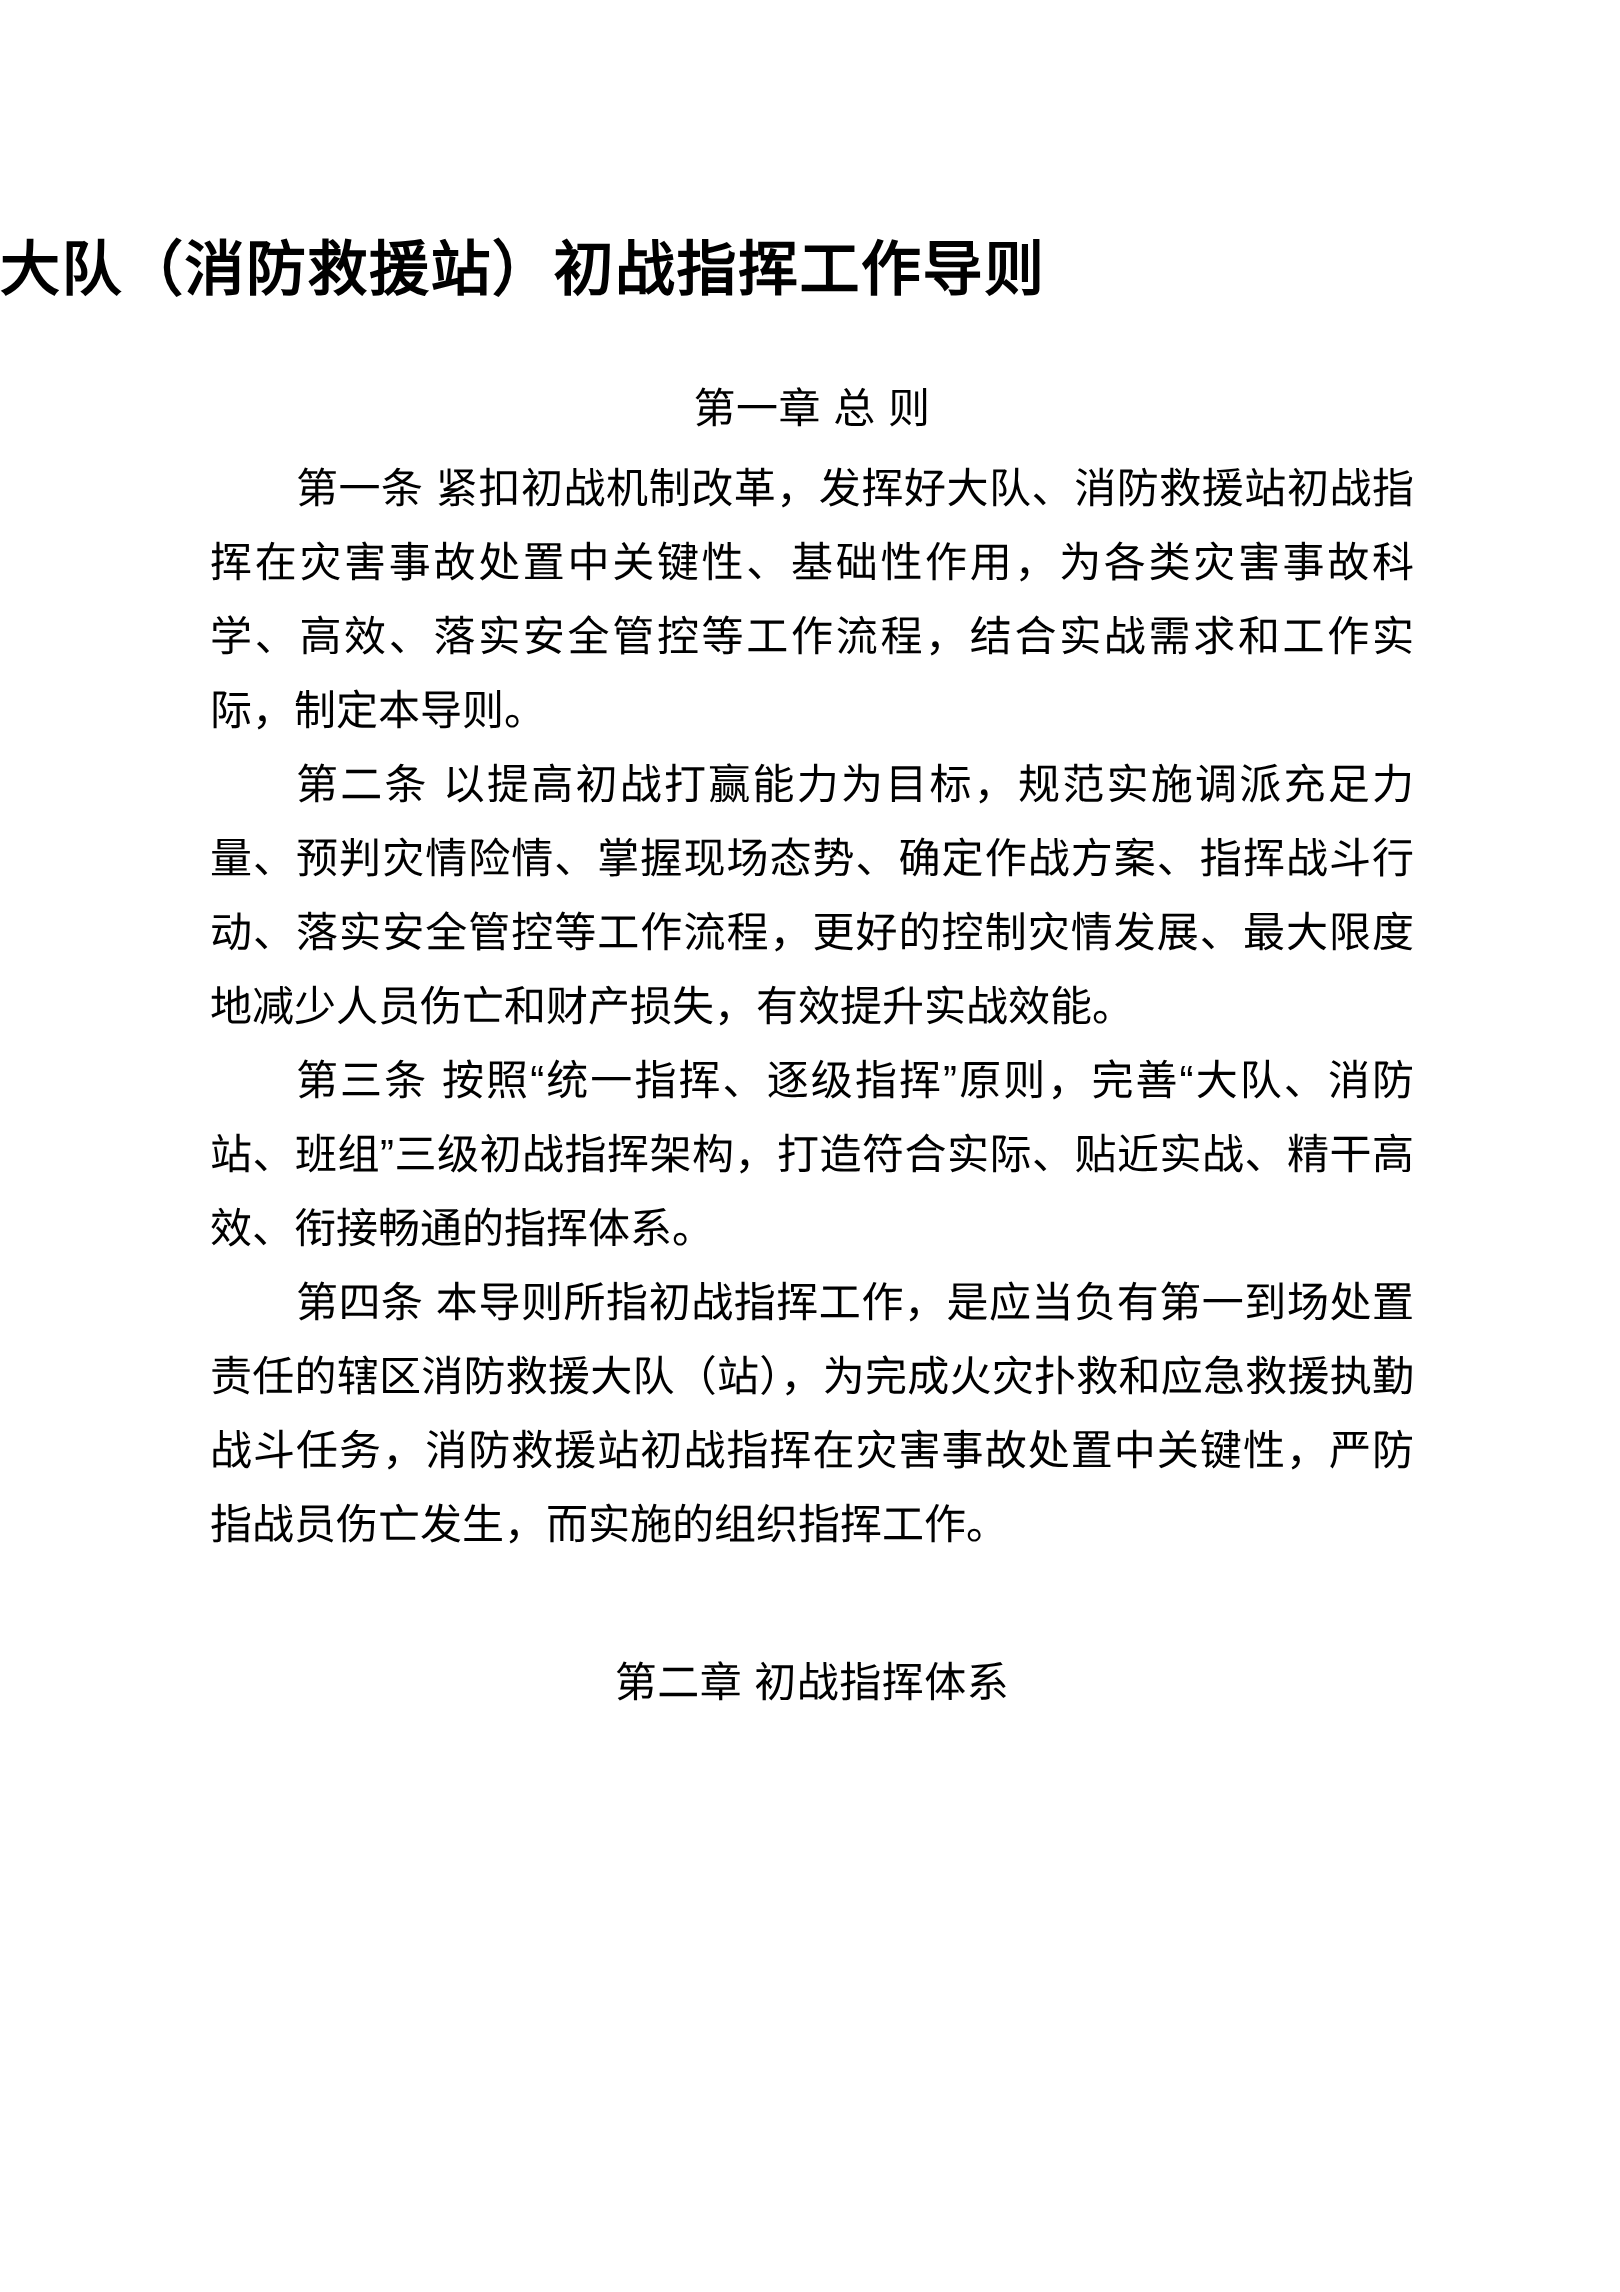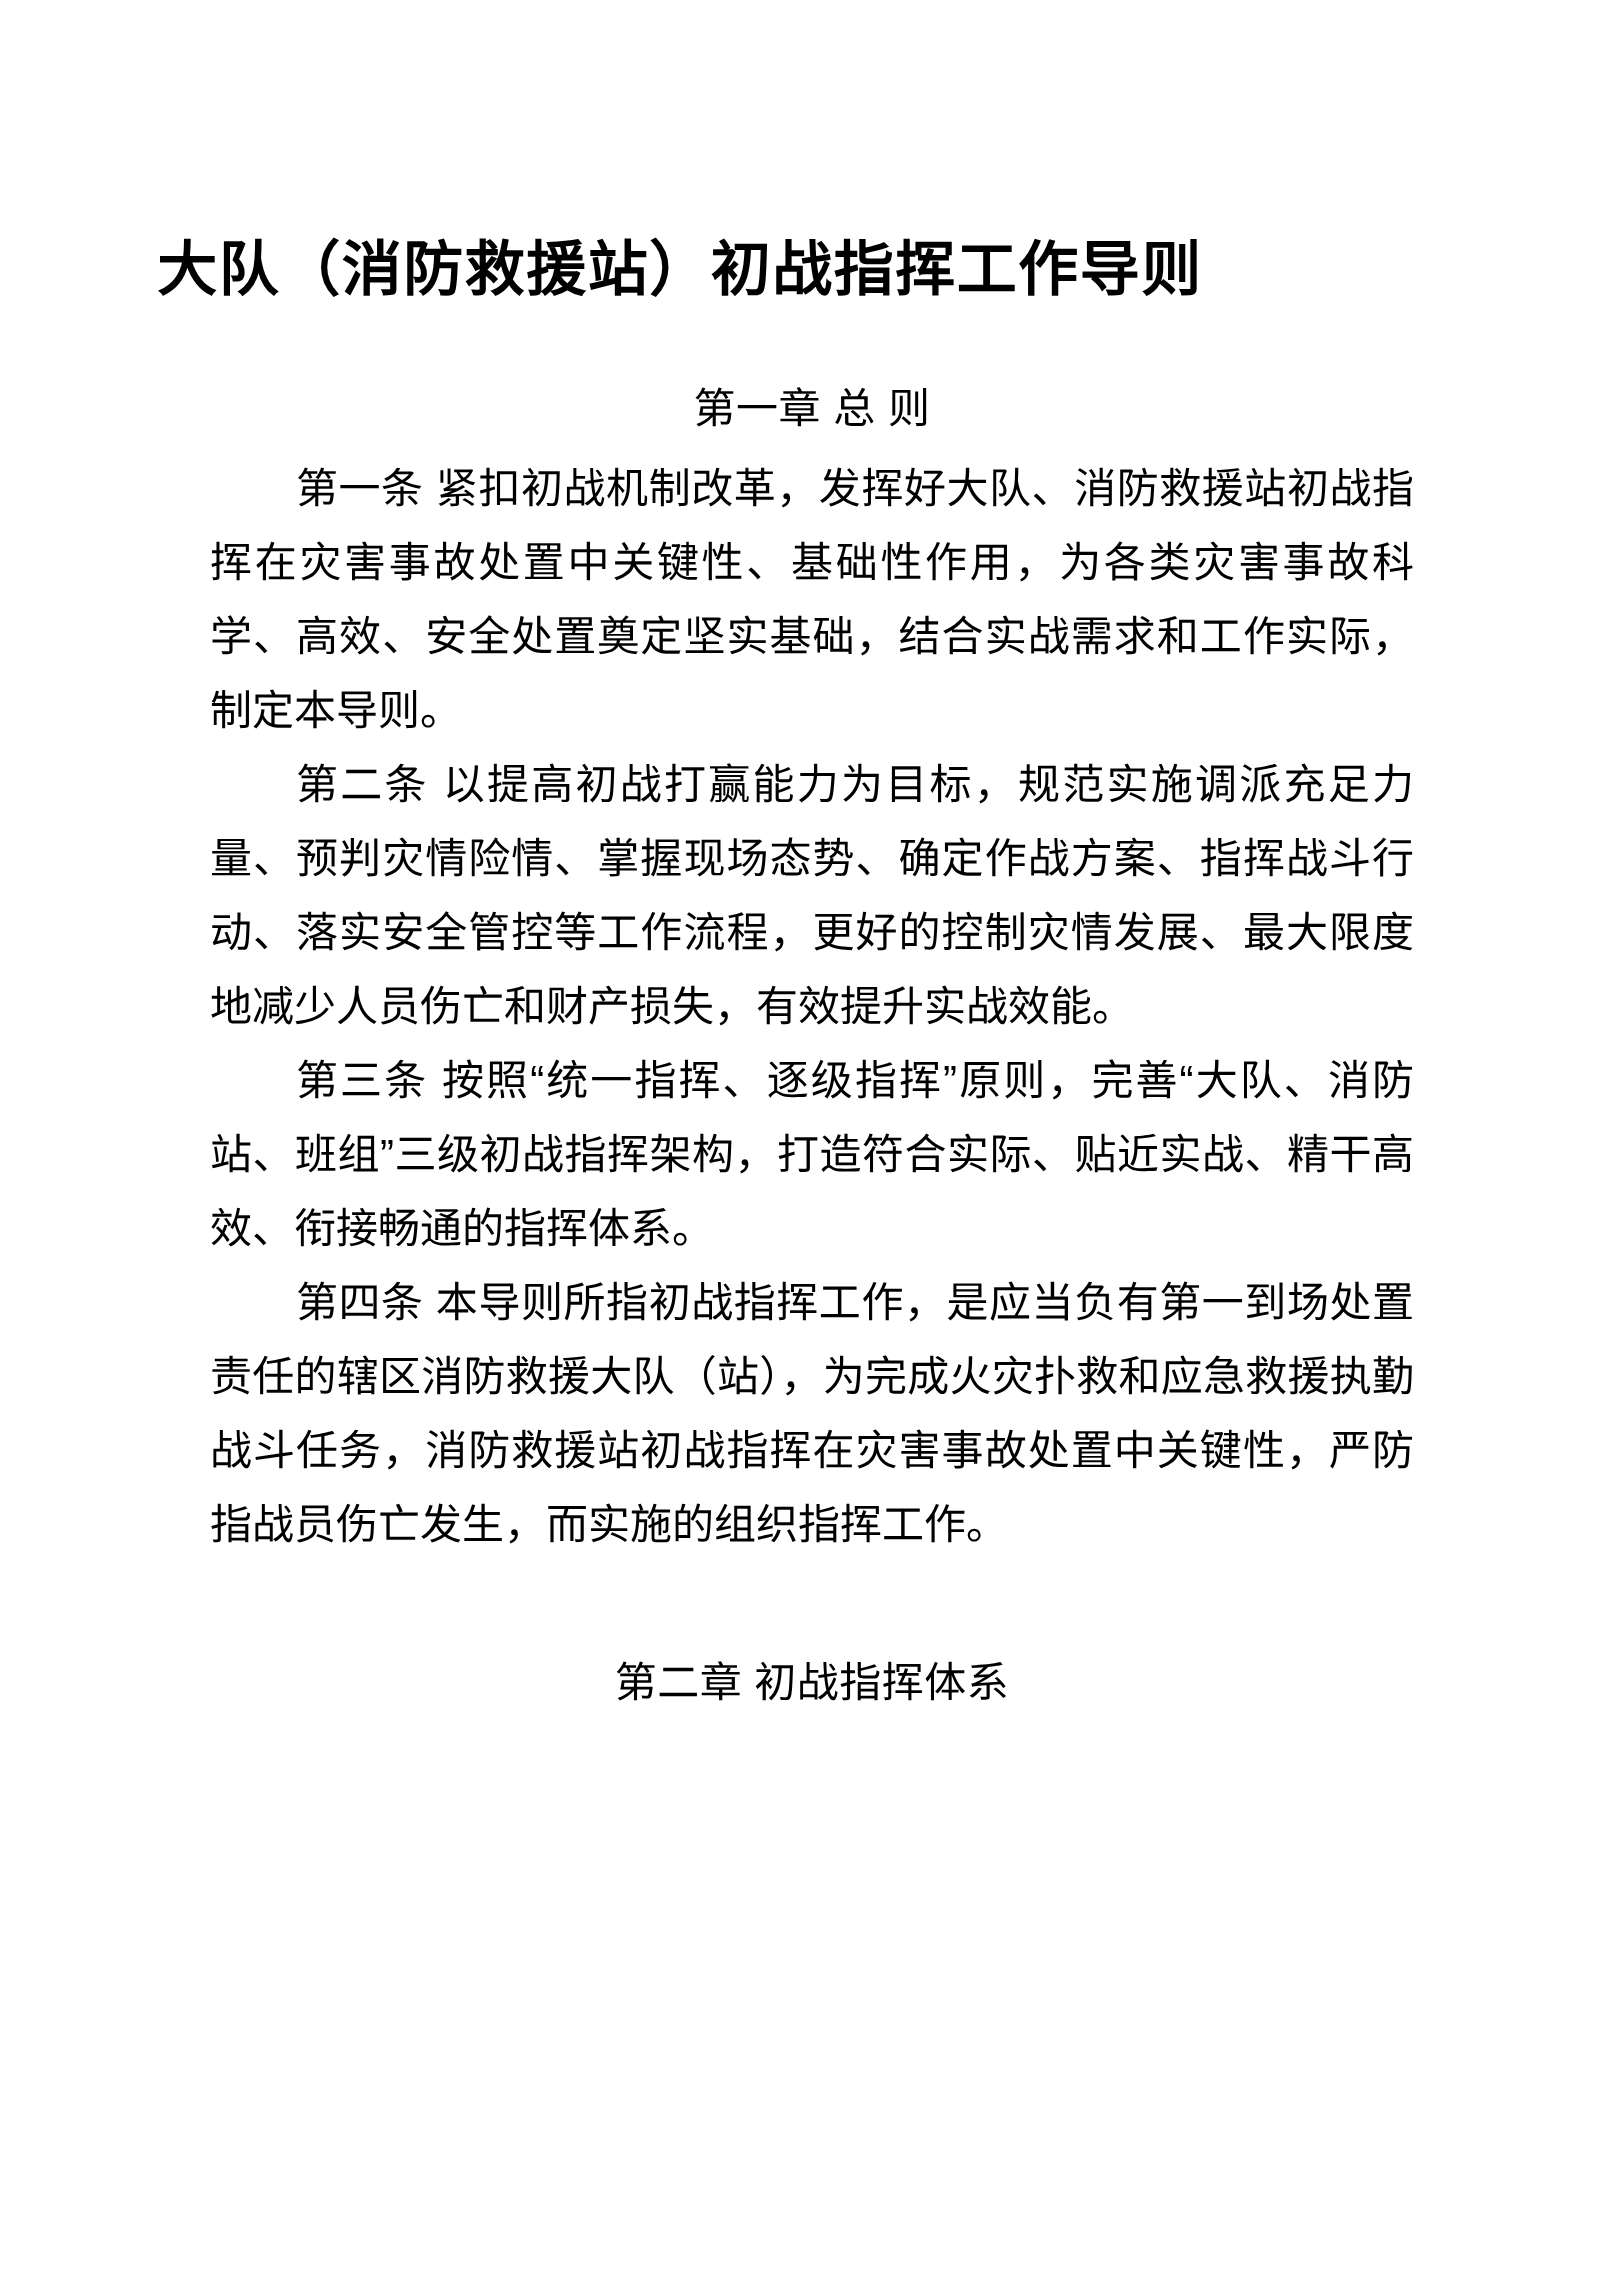--- a/index.html
+++ b/index.html
@@ -28,21 +28,21 @@
     box-sizing: border-box;
     padding: 0;
   }
 
   
   .doc-title {
     position: absolute;
     left: 0;
     top: 192px;
     width: 1360px;
-    text-align: center;
+    text-align: left;
     font-size: 60px;
     line-height: 76px;
     font-weight: 700;
     letter-spacing: 1.5px;
     font-family: "Liberation Sans", "DejaVu Sans", sans-serif;
     white-space: nowrap;
   }
 
   
   .body-block {
@@ -95,21 +95,21 @@
 <body>
 
 <div id="page">
 
   <h1 class="doc-title">大队（消防救援站）初战指挥工作导则</h1>
 
   <div class="body-block">
 
     <div class="chapter-heading ch1">第一章 总 则</div>
 
-    <p class="para">第一条 紧扣初战机制改革，发挥好大队、消防救援站初战指挥在灾害事故处置中关键性、基础性作用，为各类灾害事故科学、高效、安全处置奠定坚实基础，结合实战需求和工作实际，制定本导则。</p>
+    <p class="para">第一条 紧扣初战机制改革，发挥好大队、消防救援站初战指挥在灾害事故处置中关键性、基础性作用，为各类灾害事故科学、高效、落实安全管控等工作流程，结合实战需求和工作实际，制定本导则。</p>
 
     <p class="para">第二条 以提高初战打赢能力为目标，规范实施调派充足力量、预判灾情险情、掌握现场态势、确定作战方案、指挥战斗行动、落实安全管控等工作流程，更好的控制灾情发展、最大限度地减少人员伤亡和财产损失，有效提升实战效能。</p>
 
     <p class="para">第三条 按照“统一指挥、逐级指挥”原则，完善“大队、消防站、班组”三级初战指挥架构，打造符合实际、贴近实战、精干高效、衔接畅通的指挥体系。</p>
 
     <p class="para">第四条 本导则所指初战指挥工作，是应当负有第一到场处置责任的辖区消防救援大队（站），为完成火灾扑救和应急救援执勤战斗任务，消防救援站初战指挥在灾害事故处置中关键性，严防指战员伤亡发生，而实施的组织指挥工作。</p>
 
     <div class="chapter-heading ch2">第二章 初战指挥体系</div>
 
 

